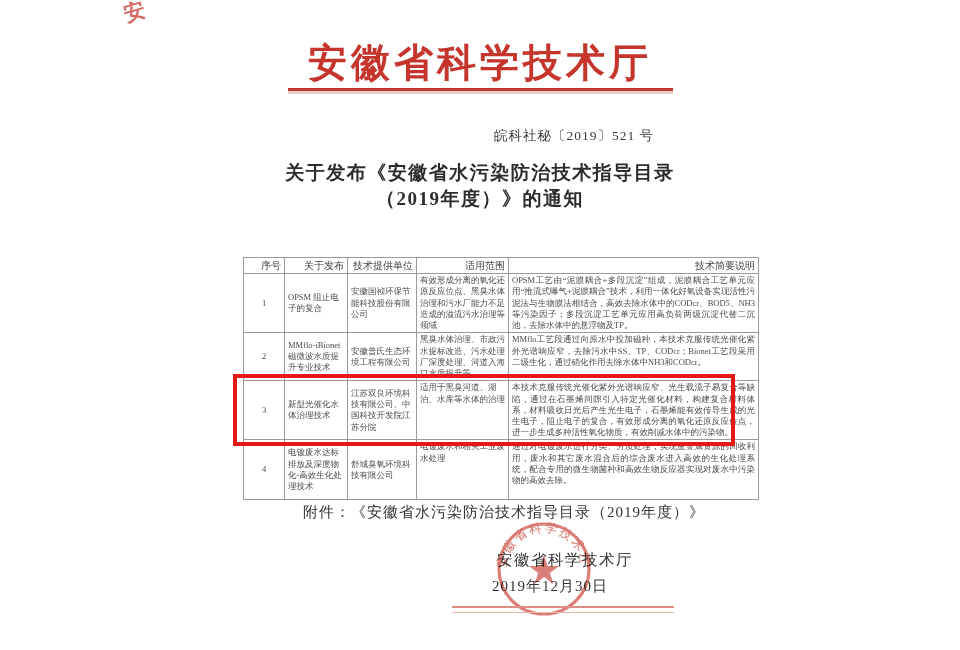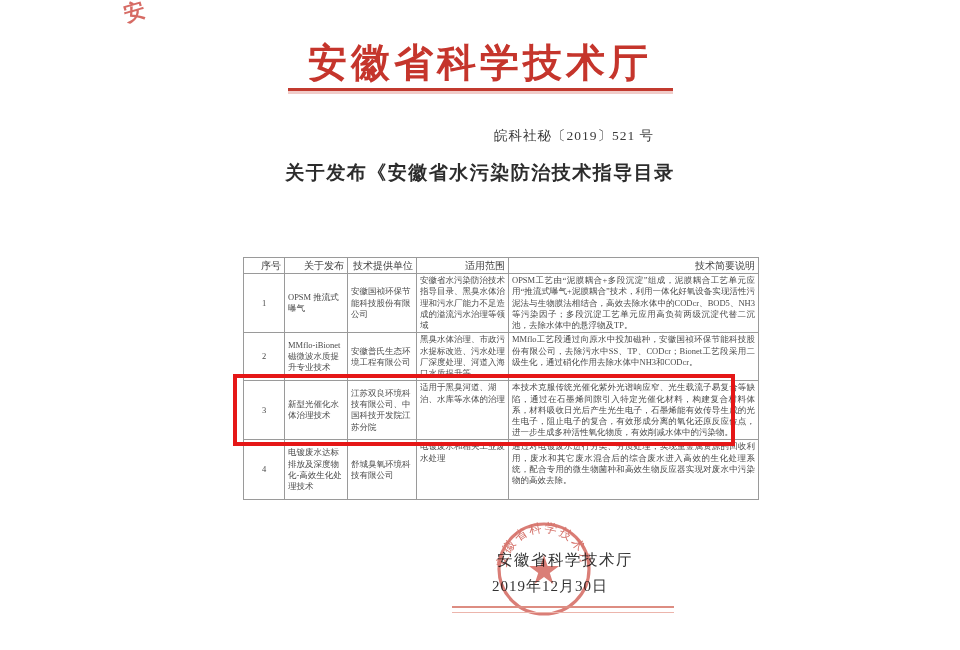--- a/index.html
+++ b/index.html
@@ -69,66 +69,68 @@
 
   <div class="corner-mark">安</div>
 
   <div class="header-title">安徽省科学技术厅</div>
   <div class="header-rule"></div>
 
   <div class="doc-number">皖科社秘〔2019〕521 号</div>
 
   <div class="notice-title">
     <div>关于发布《安徽省水污染防治技术指导目录</div>
+    <div>（2019年度）》的通知</div>
   </div>
 
   <table class="doc-table">
     <thead>
       <tr>
         <th style="width:34px">序号</th>
         <th style="width:56px">关于发布</th>
         <th style="width:62px">技术提供单位</th>
         <th style="width:85px">适用范围</th>
         <th style="width:243px">技术简要说明</th>
       </tr>
     </thead>
     <tbody>
       <tr class="r1">
         <td class="c-no">1</td>
-        <td class="c-name">OPSM 推流式曝气</td>
+        <td class="c-name">OPSM 阻止电子的复合</td>
         <td class="c-provider">安徽国祯环保节能科技股份有限公司</td>
-        <td class="c-scope">安徽省水污染防治技术指导目录、黑臭水体治理和污水厂能力不足造成的溢流污水治理等领域</td>
+        <td class="c-scope">有效形成分离的氧化还原反应位点、黑臭水体治理和污水厂能力不足造成的溢流污水治理等领域</td>
         <td class="c-desc">OPSM工艺由“泥膜耦合+多段沉淀”组成，泥膜耦合工艺单元应用“推流式曝气+泥膜耦合”技术，利用一体化好氧设备实现活性污泥法与生物膜法相结合，高效去除水体中的CODcr、BOD5、NH3等污染因子；多段沉淀工艺单元应用高负荷两级沉淀代替二沉池，去除水体中的悬浮物及TP。</td>
       </tr>
       <tr class="r2">
         <td class="c-no">2</td>
         <td class="c-name">MMflo-iBionet 磁微波水质提升专业技术</td>
         <td class="c-provider">安徽普氏生态环境工程有限公司</td>
         <td class="c-scope">黑臭水体治理、市政污水提标改造、污水处理厂深度处理、河道入海口水质提升等</td>
-        <td class="c-desc">MMflo工艺段通过向原水中投加磁种，安徽国祯环保节能科技股份有限公司，去除污水中SS、TP、CODcr；Bionet工艺段采用二级生化，通过硝化作用去除水体中NH3和CODcr。</td>
+        <td class="c-desc">MMflo工艺段通过向原水中投加磁种，本技术克服传统光催化紫外光谱响应窄，去除污水中SS、TP、CODcr；Bionet工艺段采用二级生化，通过硝化作用去除水体中NH3和CODcr。</td>
       </tr>
       <tr class="r3">
         <td class="c-no">3</td>
         <td class="c-name">新型光催化水体治理技术</td>
         <td class="c-provider">江苏双良环境科技有限公司、中国科技开发院江苏分院</td>
         <td class="c-scope">适用于黑臭河道、湖泊、水库等水体的治理</td>
         <td class="c-desc">本技术克服传统光催化紫外光谱响应窄、光生载流子易复合等缺陷，通过在石墨烯间隙引入特定光催化材料，构建复合材料体系，材料吸收日光后产生光生电子，石墨烯能有效传导生成的光生电子，阻止电子的复合，有效形成分离的氧化还原反应位点，进一步生成多种活性氧化物质，有效削减水体中的污染物。</td>
       </tr>
       <tr class="r4">
         <td class="c-no">4</td>
         <td class="c-name">电镀废水达标排放及深度物化-高效生化处理技术</td>
         <td class="c-provider">舒城臭氧环境科技有限公司</td>
         <td class="c-scope">电镀废水和相关工业废水处理</td>
         <td class="c-desc">通过对电镀废水进行分类、分质处理，实现重金属资源的回收利用，废水和其它废水混合后的综合废水进入高效的生化处理系统，配合专用的微生物菌种和高效生物反应器实现对废水中污染物的高效去除。</td>
       </tr>
     </tbody>
   </table>
 
   <div class="highlight-box"></div>
 
+  <div class="attachment-line">附件：《安徽省水污染防治技术指导目录（2019年度）》</div>
 
   <div class="sig-org">安徽省科学技术厅</div>
   <div class="sig-date">2019年12月30日</div>
 
   <svg class="seal" viewBox="0 0 100 100" aria-hidden="true">
     <circle cx="50" cy="50" r="45" fill="none" stroke="#d05a50" stroke-width="3.2"></circle>
     <path fill="#d05a50" d="M50,36 L53.6,47.1 L65.2,47.1 L55.8,53.9 L59.4,64.9 L50,58.1 L40.6,64.9 L44.2,53.9 L34.8,47.1 L46.4,47.1 Z"></path>
     <defs>
       <path id="sealArc" d="M 13,62 A 38.5,38.5 0 1 1 87,62" fill="none"></path>
     </defs>

